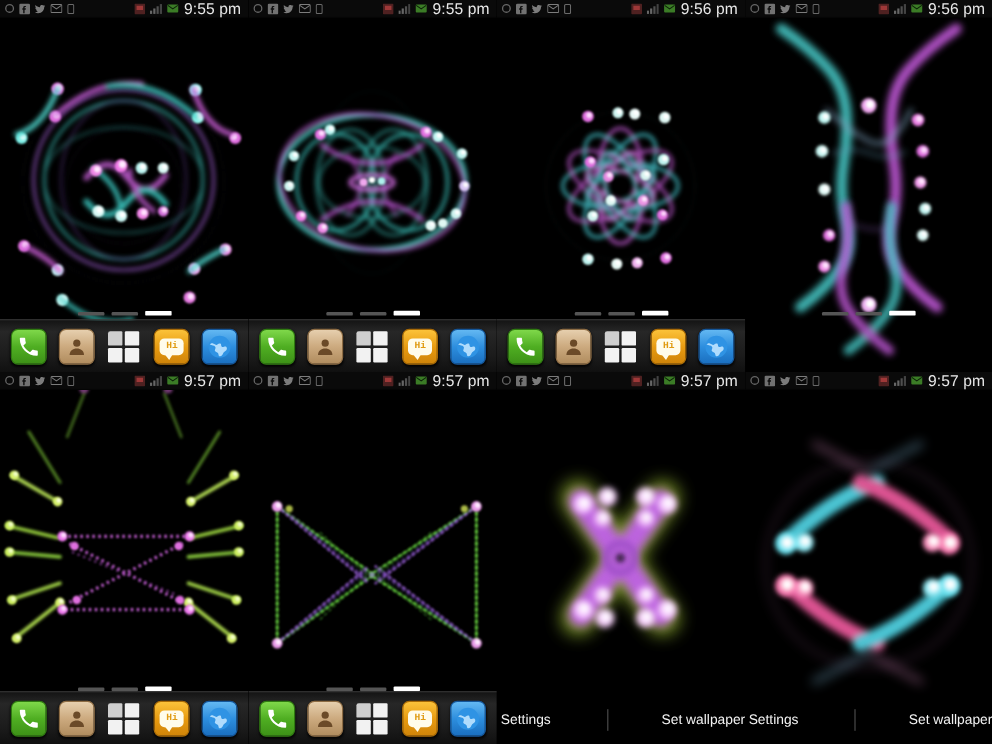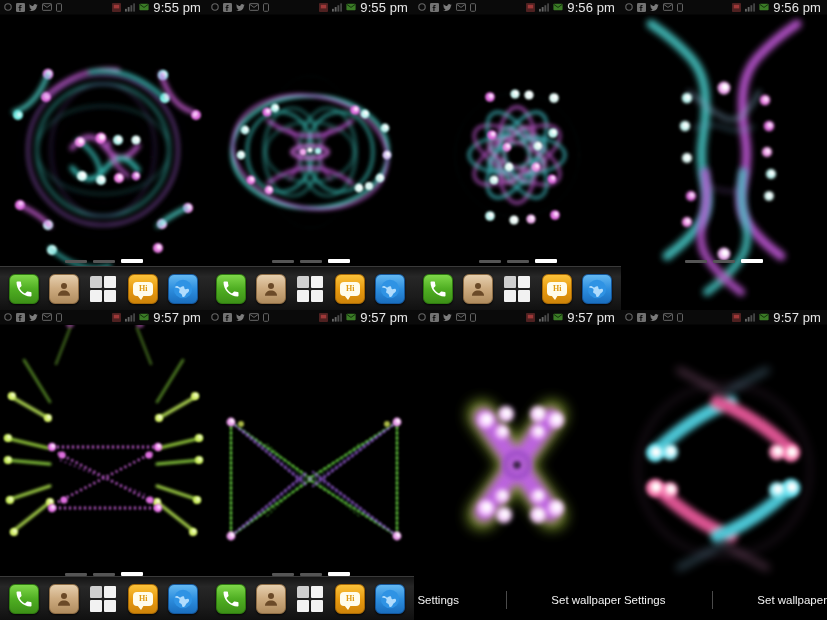--- a/index.html
+++ b/index.html
@@ -74,21 +74,21 @@
 
   
   .apps-grid{ width:26px; height:26px; display:grid; grid-template-columns:1fr 1fr; grid-template-rows:1fr 1fr; gap:2px; }
   .apps-grid i{ background:#f2f2f2; border-radius:1px; display:block; }
   .apps-grid i.dk{ background:#cfcfcf; }
   .apps-grid i.tl{ border-radius:2px 1px 1px 1px; }
 
   .msg-bubble{
     width:20px; height:14px; background:#fffceb; border-radius:4px;
     position:relative; display:flex; align-items:center; justify-content:center;
-    color:#e09b12; font-size:8px; font-weight:bold; font-family:Liberation Serif, serif;
+    color:#e09b12; font-size:8px; font-weight:bold; font-family:Liberation Mono, monospace;
   }
   .msg-bubble:after{
     content:""; position:absolute; bottom:-4px; left:4px;
     border-left:4px solid transparent; border-right:3px solid transparent;
     border-top:5px solid #fffceb;
   }
 
   
   .wallbar{
     position:absolute; left:0; right:0; bottom:0; height:40px;

